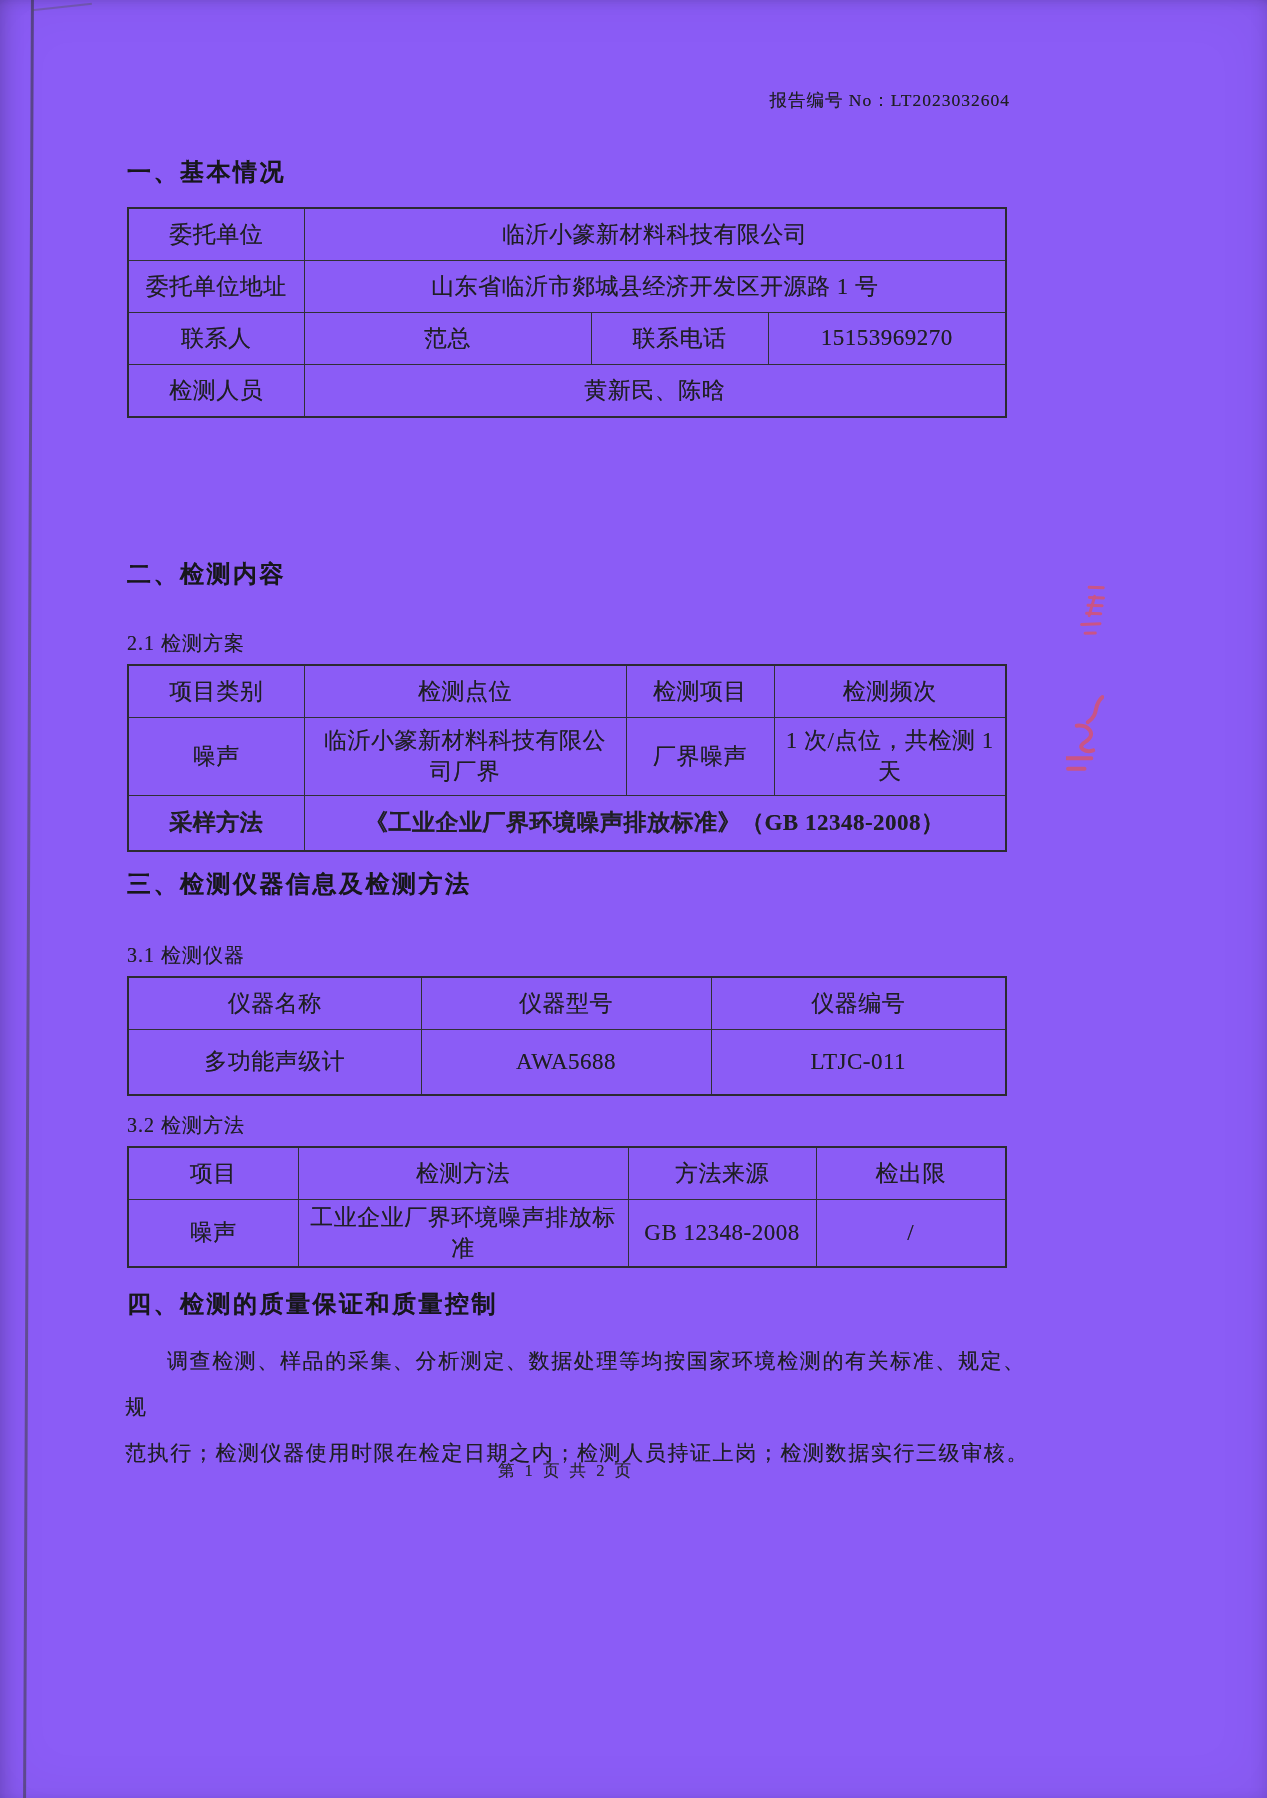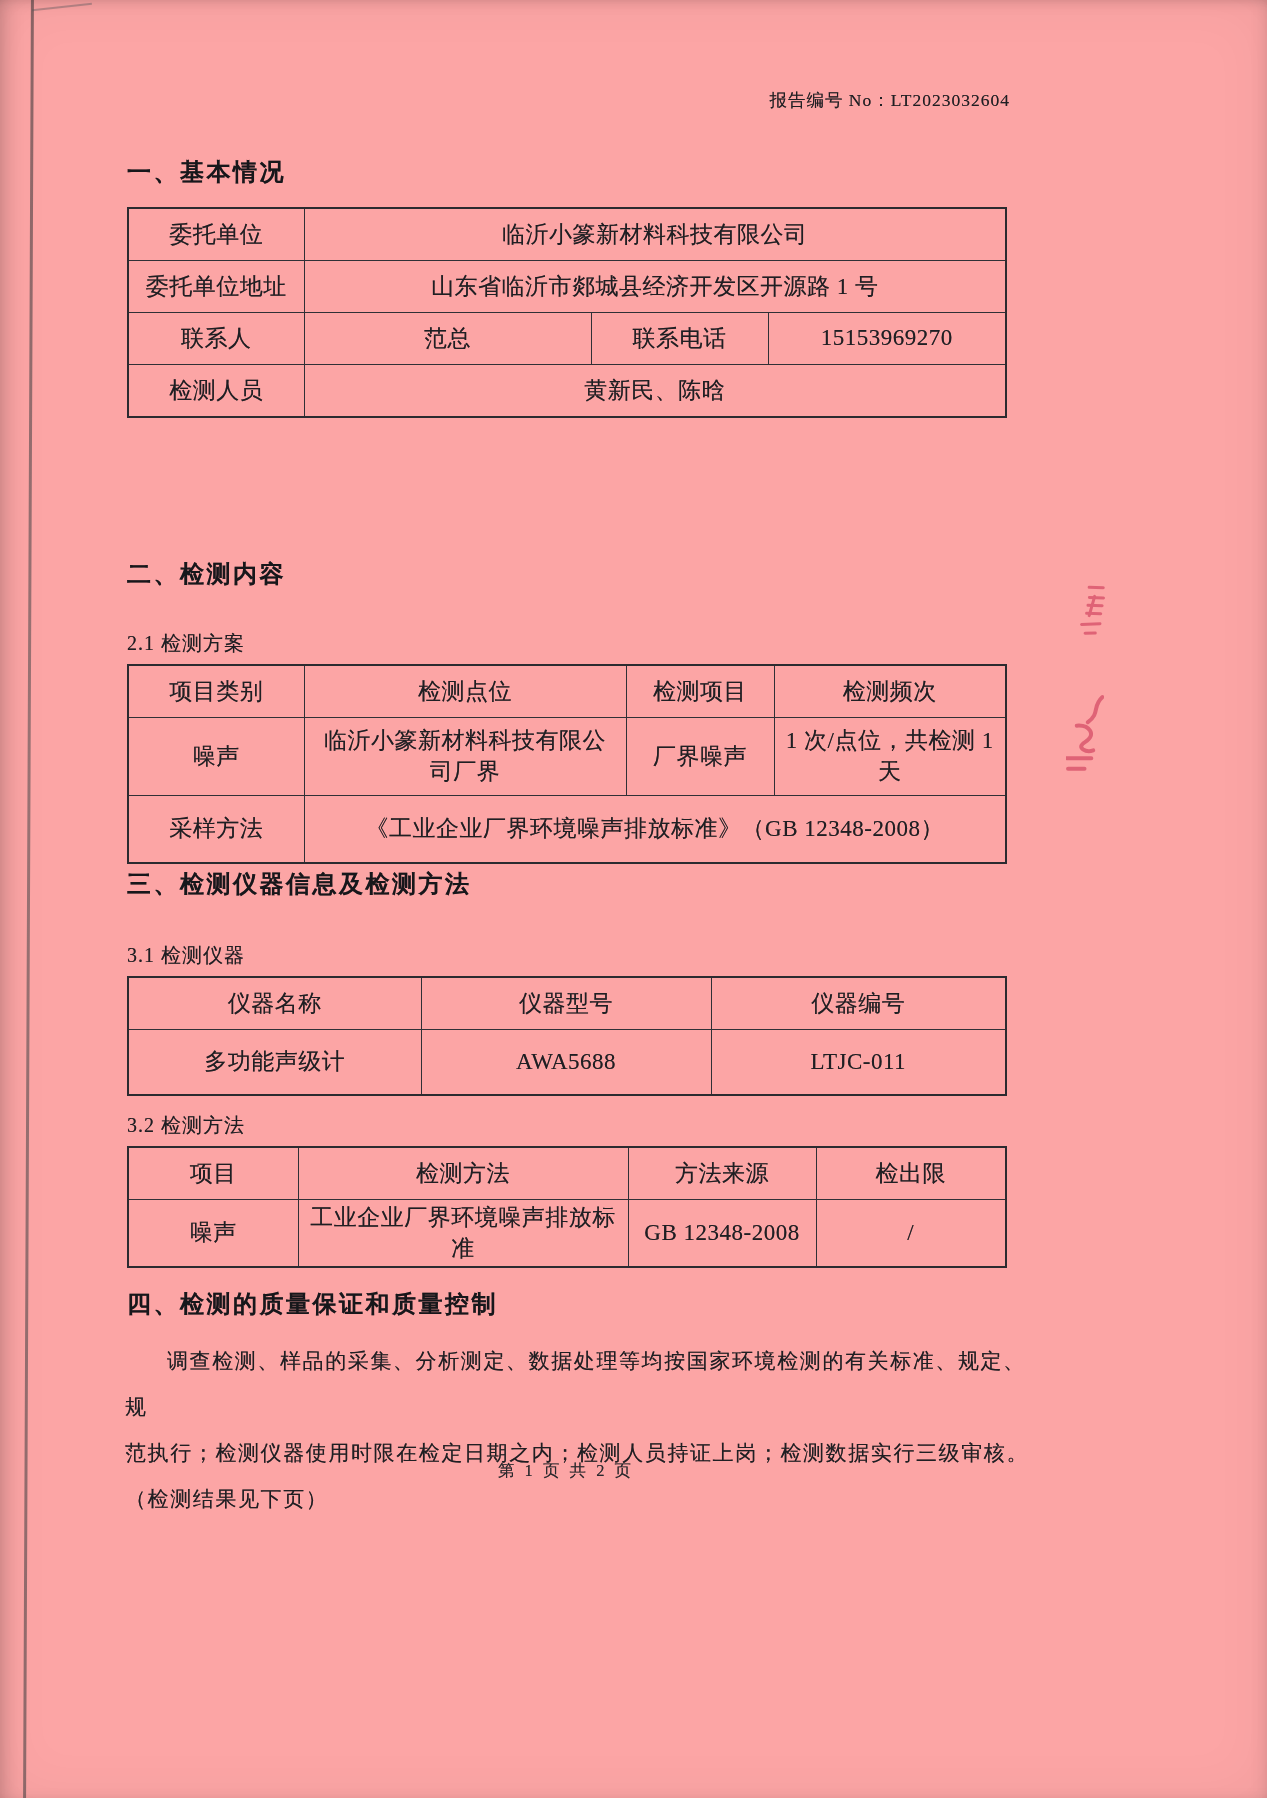--- a/index.html
+++ b/index.html
@@ -1,20 +1,20 @@
 <!DOCTYPE html>
 <html><head>
 <meta charset="utf-8">
 <style>
   html,body { margin:0; padding:0; background:#e9e9e7; }
   .sheet {
     position:relative;
     width:1267px; height:1798px;
     margin:0 auto;
-    background:#fca5a5;
+    background:#8b5cf6;
     overflow:hidden;
     font-family:"Liberation Serif","DejaVu Serif",serif;
     color:#1f1f23;
     box-shadow: inset 0 0 60px rgba(0,0,0,0.05),
                 inset 14px 0 22px -12px rgba(0,0,0,0.22),
                 inset -12px 0 20px -14px rgba(0,0,0,0.14),
                 inset 0 10px 18px -12px rgba(0,0,0,0.15);
   }
   .txt { text-shadow: 0 0 0.5px rgba(20,20,25,0.55); }
 
@@ -45,21 +45,21 @@
   table.doc td {
     border:1.6px solid #303036;
     text-align:center; vertical-align:middle;
     padding:2px 8px;
     letter-spacing:0.5px;
     overflow:hidden;
   }
   table.doc { border:2.5px solid #2b2b30; }
   table.doc tr.h52 { height:52px; }
   table.doc tr.h53 { height:53px; }
-  table.doc tr.h56 { height:68px; }
+  table.doc tr.h56 { height:56px;font-weight:bold; }
   table.doc tr.h62 { height:62px; }
   table.doc tr.h66 { height:66px; }
   table.doc tr.h78 { height:78px; }
   td.tight { padding:2px 20px; }
 
   .qa-para { left:125px; top:1338px; width:918px; font-size:21px;
     line-height:46px; letter-spacing:1.6px; }
   .qa-para .indent { text-indent:2em; }
 
   .page-footer { left:127px; top:1460px; width:878px; text-align:center;
@@ -184,21 +184,20 @@
       <td>/</td>
     </tr>
   </tbody>
     </table>
 
   <div class="abs sec-title txt" style="top:1288px;">四、检测的质量保证和质量控制</div>
 
   <div class="abs qa-para txt">
     <div class="indent">调查检测、样品的采集、分析测定、数据处理等均按国家环境检测的有关标准、规定、规</div>
     <div>范执行；检测仪器使用时限在检定日期之内；检测人员持证上岗；检测数据实行三级审核。</div>
-    <div>（检测结果见下页）</div>
   </div>
 
   <div class="abs page-footer txt">第 1 页 共 2 页</div>
 
   <svg class="seal-frag" style="left:1076px; top:582px;" width="30" height="70" viewBox="0 0 30 70">
     <g stroke="#d9536b" stroke-width="3" fill="none" stroke-linecap="round" transform="rotate(10 15 35)">
       <path d="M8 6 L22 4"></path>
       <path d="M10 16 L24 14 M10 24 L24 22 M10 32 L24 30"></path>
       <path d="M7 44 L25 40 M12 52 L22 50"></path>
       <path d="M15 14 L13 34"></path>

